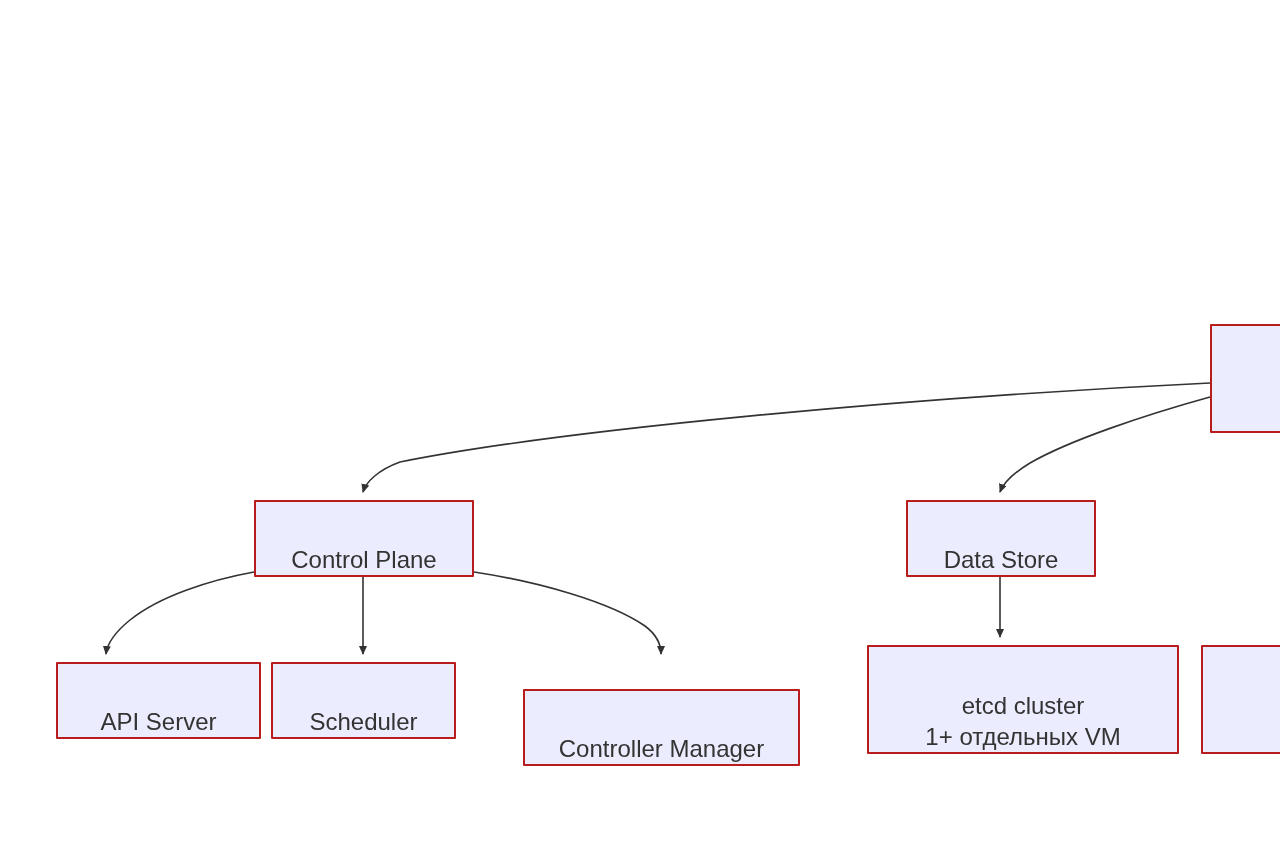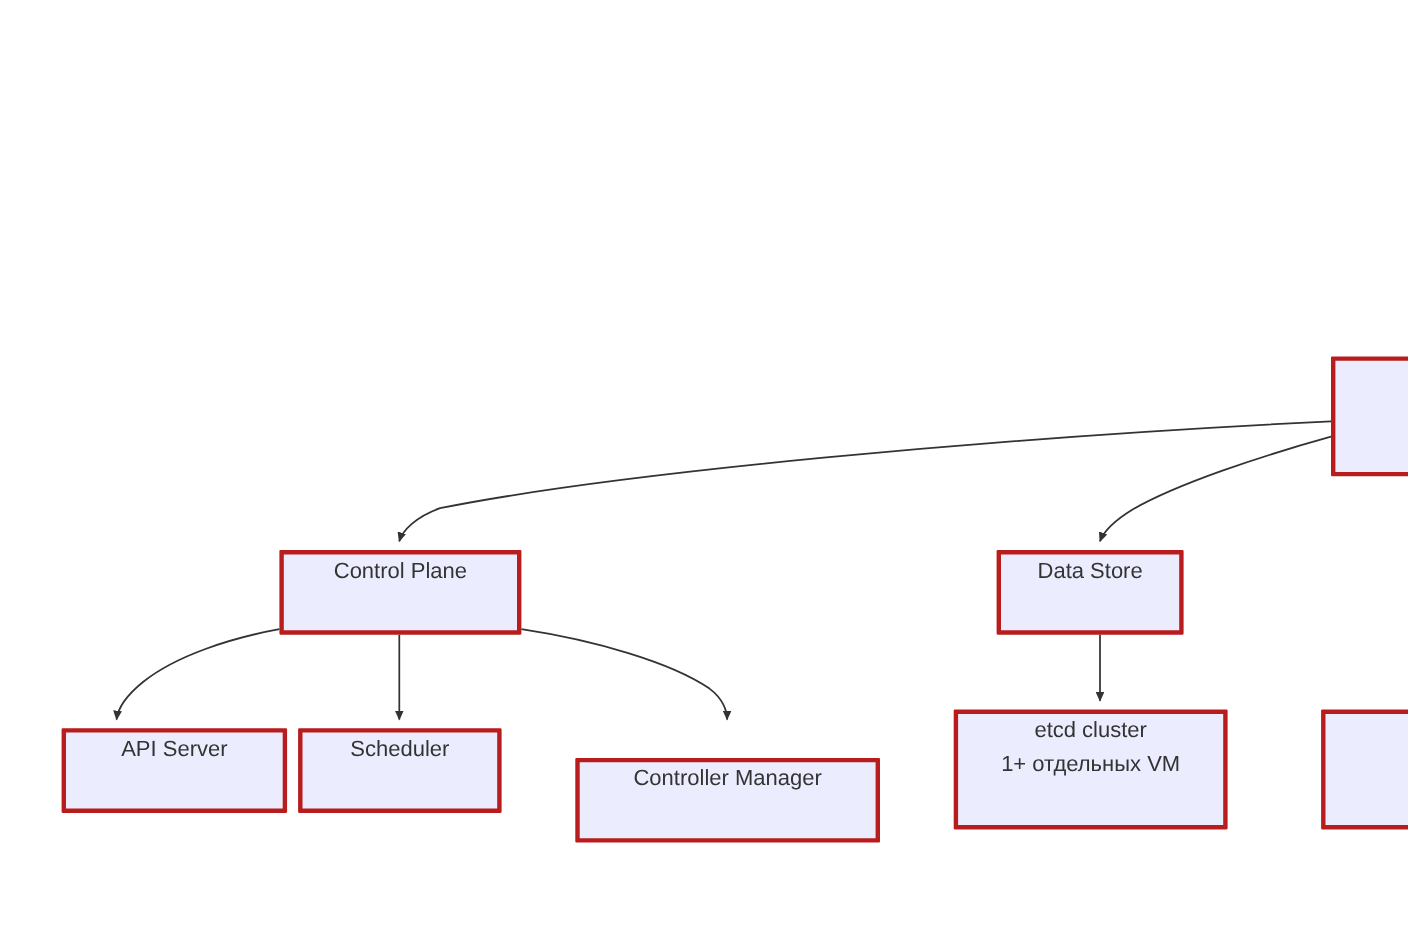--- a/index.html
+++ b/index.html
@@ -23,42 +23,42 @@
     left: 0;
     top: 0;
     width: 1280px;
     height: 853px;
     pointer-events: none;
   }
   .node {
     position: absolute;
     box-sizing: border-box;
     background: #ececff;
-    border: 4px solid #b91c1c;
+    border: 2px solid #b91c1c;
     border-radius: 1px;
     display: flex;
     flex-direction: column;
     align-items: center;
-    justify-content: flex-start;
+    justify-content: flex-end;
     color: #333333;
-    font-size: 20px;
+    font-size: 24px;
     line-height: 31px;
     text-align: center;
     white-space: nowrap;
   }
   .node .line {
     display: block;
   }
   
   #node-control-plane   { left: 254px;  top: 500px; width: 220px; height: 77px; }
-  #node-data-store      { left: 906px;  top: 500px; width: 170px; height: 77px; }
+  #node-data-store      { left: 906px;  top: 500px; width: 190px; height: 77px; }
   #node-api-server      { left: 8px;    top: 662px; width: 205px; height: 77px; margin-left: 48px; }
   #node-scheduler       { left: 271px;  top: 662px; width: 185px; height: 77px; }
   #node-controller-mgr  { left: 523px;  top: 689px; width: 277px; height: 77px; }
-  #node-etcd-cluster    { left: 867px;  top: 645px; width: 249px; height: 109px; }
+  #node-etcd-cluster    { left: 867px;  top: 645px; width: 312px; height: 109px; }
   #node-cluster-root    { left: 1210px; top: 324px; width: 200px; height: 109px; }
   #node-install-note    { left: 1201px; top: 645px; width: 210px; height: 109px; }
   
   #node-cluster-root, #node-install-note { align-items: center; }
 </style>
 </head>
 <body>
 
 <div id="canvas">
 

